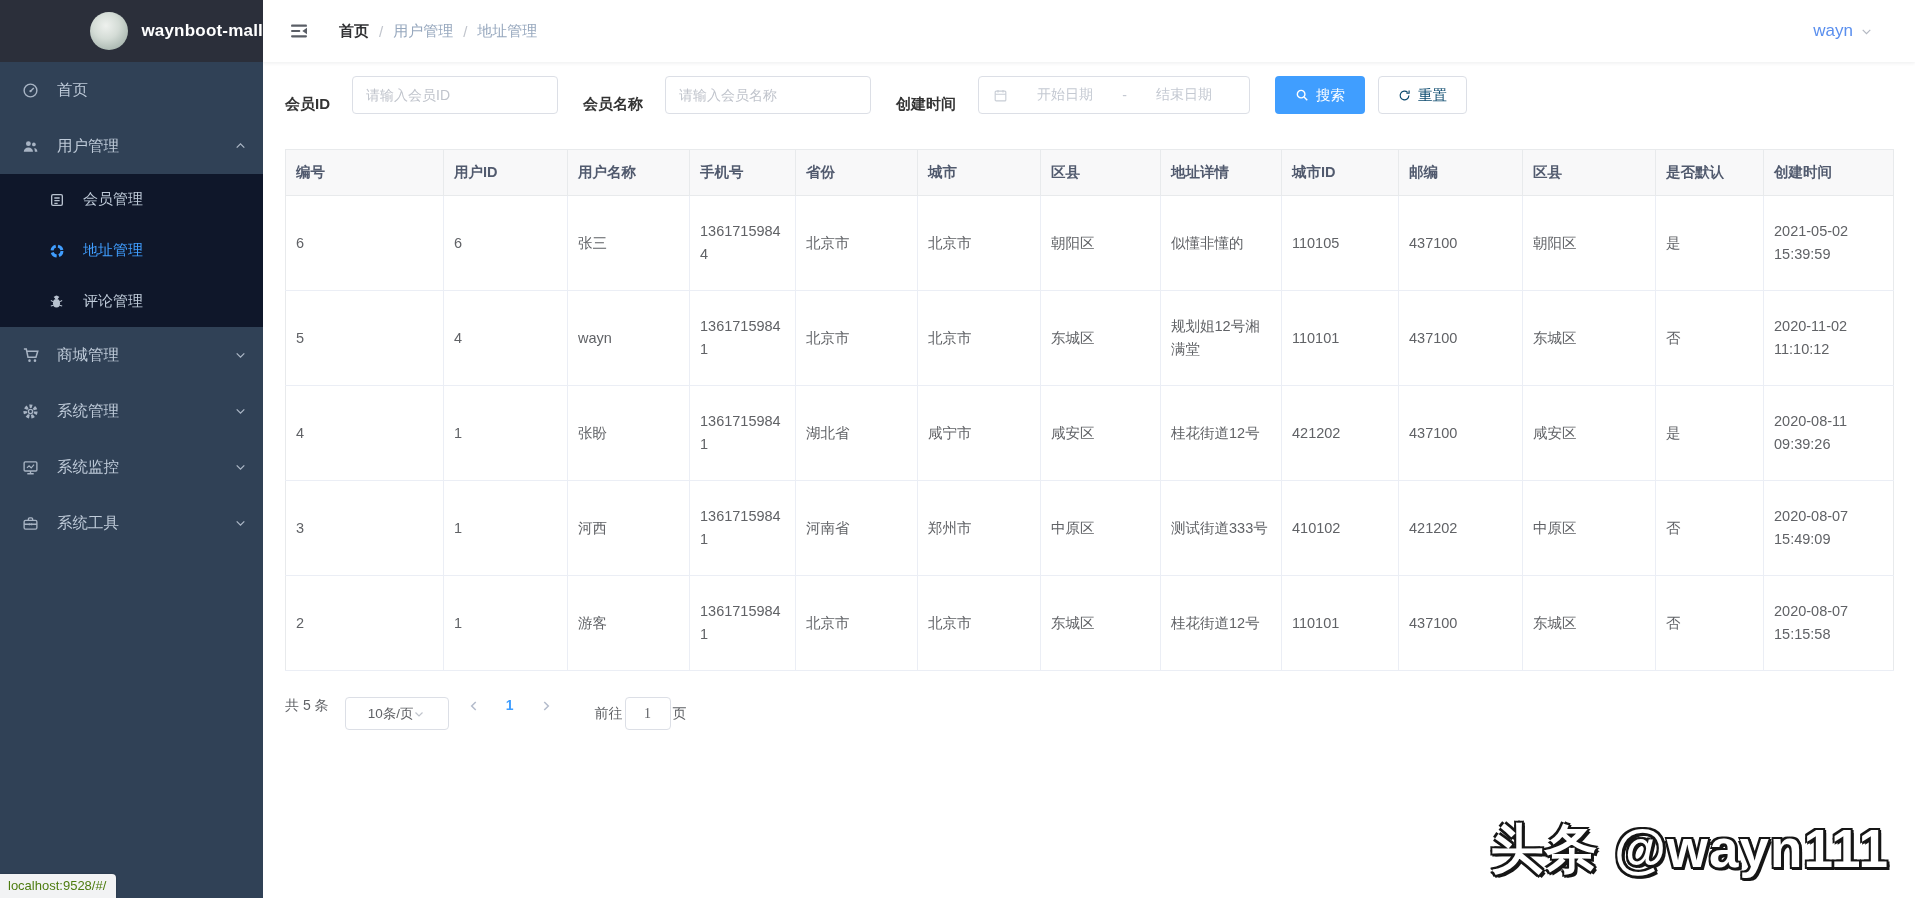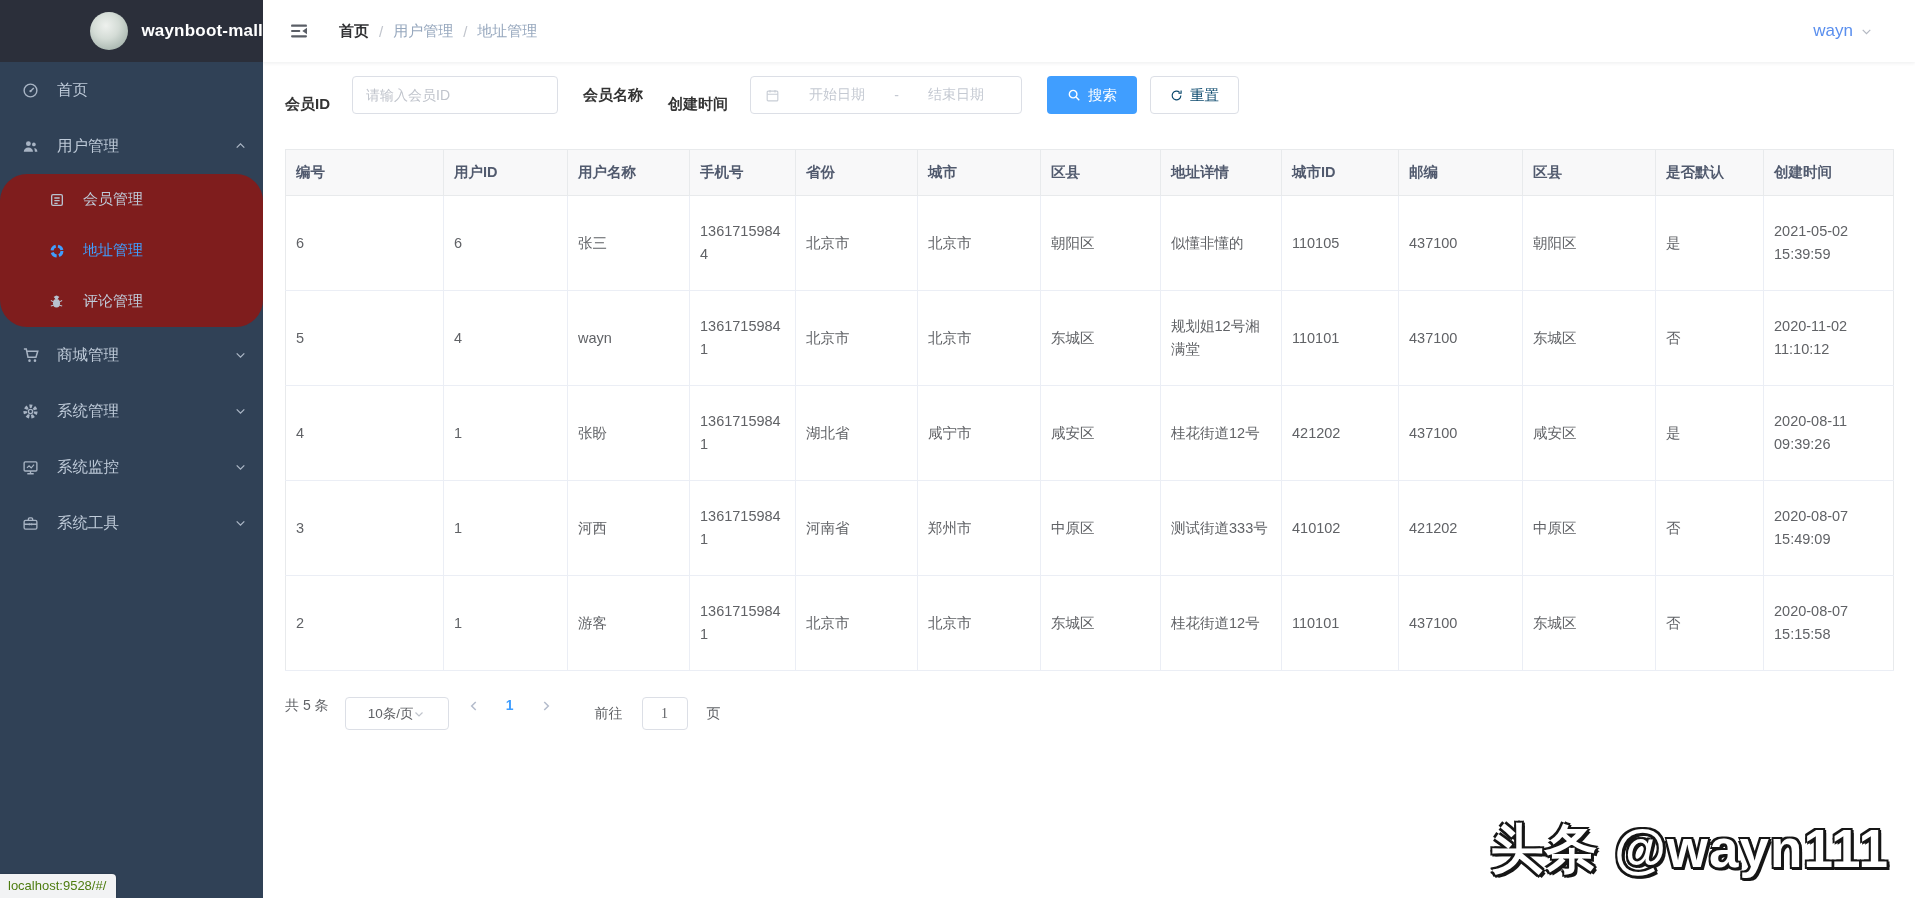--- a/index.html
+++ b/index.html
@@ -11,21 +11,21 @@
 
   
   .sidebar { position:absolute; left:0; top:0; bottom:0; width:263px; background:#304156; z-index:5; }
   .logo-bar { height:62px; background:#2b2f3a; display:flex; align-items:center; padding-left:15px; gap:13px;justify-content:flex-end; }
   .avatar { width:38px; height:38px; border-radius:50%; flex:0 0 auto;
     background: radial-gradient(circle at 42% 36%, #eef1ee 0%, #d4dcd6 40%, #a9b7b0 78%, #97a6a0 100%); }
   .app-title { color:#ffffff; font-weight:700; font-size:17px; letter-spacing:.2px; }
   .menu { padding-top:0; }
   .menu-item { position:relative; height:56px; display:flex; align-items:center; padding-left:21px; gap:17px;
     color:#bfcbd9; font-size:15.5px; cursor:pointer; }
-  .submenu { background:#7f1d1d;border-radius:27px; }
+  .submenu { background:#0f172a; }
   .submenu .menu-item { height:51px; padding-left:47px; font-size:15px; }
   .mi-icon { width:19px; height:19px; display:flex; align-items:center; justify-content:center; color:#a8b4c4; flex:0 0 auto; }
   .submenu .mi-icon { color:#b8c2cf; }
   .menu-item.active, .menu-item.active .mi-icon { color:#409eff; }
   .mi-arrow { position:absolute; right:16px; top:50%; transform:translateY(-50%); color:#a9b5c4; display:flex; }
   .mi-arrow.up { transform:translateY(-50%) rotate(180deg); }
 
   
   .main { position:absolute; left:263px; top:0; right:0; bottom:0; background:#fff; }
   .navbar { height:62px; display:flex; align-items:center; padding:0 16px; position:relative;
@@ -68,21 +68,21 @@
   .tbl td.break { word-break:break-all; }
 
   
   .pagination { display:flex; align-items:flex-start; margin:26px 0 0 22px; color:#606266; font-size:14px; }
   .pg-total { margin-right:16px; white-space:nowrap; }
   .pg-select { width:104px; height:33px; border:1px solid #dcdfe6; border-radius:4px; display:flex;
     align-items:center; justify-content:center; color:#606266; font-size:13.5px; cursor:pointer; background:#fff; }
   .pg-select .chev { color:#c0c4cc; display:flex; }
   .pg-arrow { color:#b4bccc; margin:0 16px; display:flex; cursor:pointer; background:none; border:none; padding:2px; }
   .pg-page { color:#409eff; font-weight:600; min-width:22px; text-align:center; cursor:pointer; }
-  .pg-goto { margin-left:24px; display:flex; align-items:center; gap:19px;font-family:Liberation Serif, serif; }
+  .pg-goto { margin-left:24px; display:flex; align-items:center; gap:2px;font-family:Liberation Serif, serif; }
   .pg-input { width:46px; height:33px; border:1px solid #dcdfe6; border-radius:4px; text-align:center;
     font-size:14px; color:#606266; outline:none; font-family:inherit; }
 
   
   .watermark { position:absolute; right:26px; bottom:12px; font-size:53px; font-weight:900; color:#fff;
     letter-spacing:1px; white-space:nowrap; z-index:3;
     text-shadow:-2px -2px 0 #161616, 2px -2px 0 #161616, -2px 2px 0 #161616, 2px 2px 0 #161616,
                  3px 3px 0 #161616, 0 3px 0 #161616, 3px 0 0 #161616; }
   .status-bar { position:absolute; left:0; bottom:0; background:#f2f3f4; color:#4d7c0f; font-size:13px;
     padding:4px 10px 5px 8px; border-top-right-radius:4px; box-shadow:0 0 2px rgba(0,0,0,.25); z-index:20; }
@@ -239,20 +239,21 @@
     </div>
   </header>
 
   <section class="filters">
     <div class="f-group">
       <span class="f-label">会员ID</span>
       <input class="f-input" type="text" placeholder="请输入会员ID" style="">
     </div>
     <div class="f-group">
       <span class="f-label">会员名称</span>
+      <input class="f-input" type="text" placeholder="请输入会员名称" style="">
     </div>
     <div class="f-group">
       <span class="f-label">创建时间</span>
       <div class="daterange">
         <span class="cal">
           <svg viewBox="0 0 24 24" width="15" height="15" fill="none" stroke="currentColor" stroke-width="1.8">
             <rect x="3.5" y="5" width="17" height="15.5" rx="1.5"></rect>
               <path d="M3.5 10h17M8 3v4M16 3v4"></path>
           </svg>
         </span>

